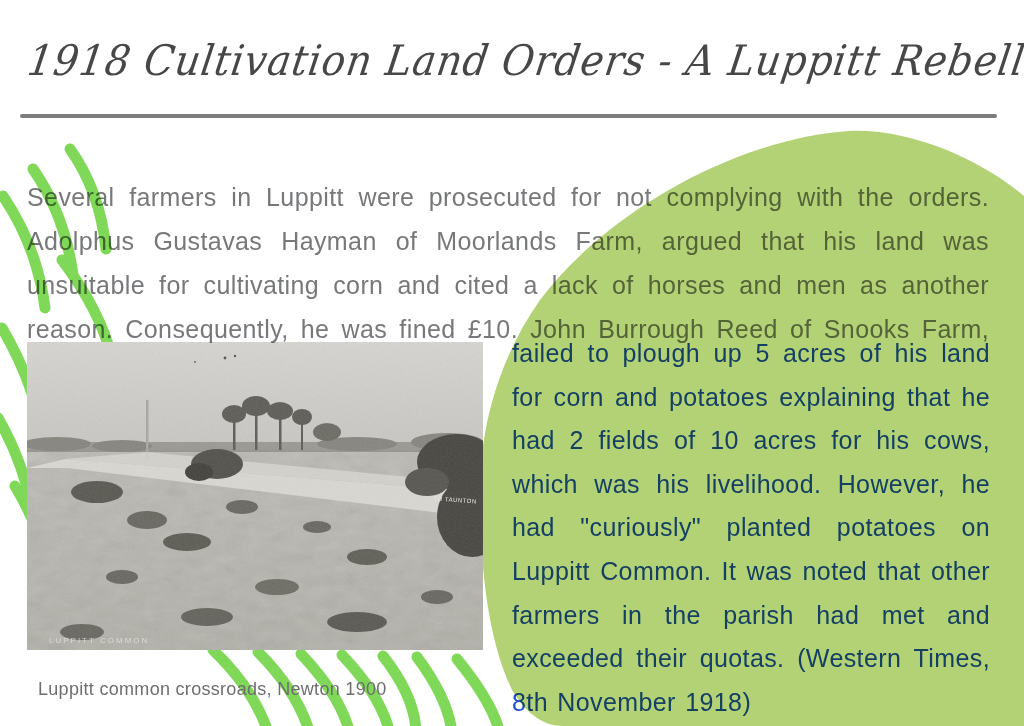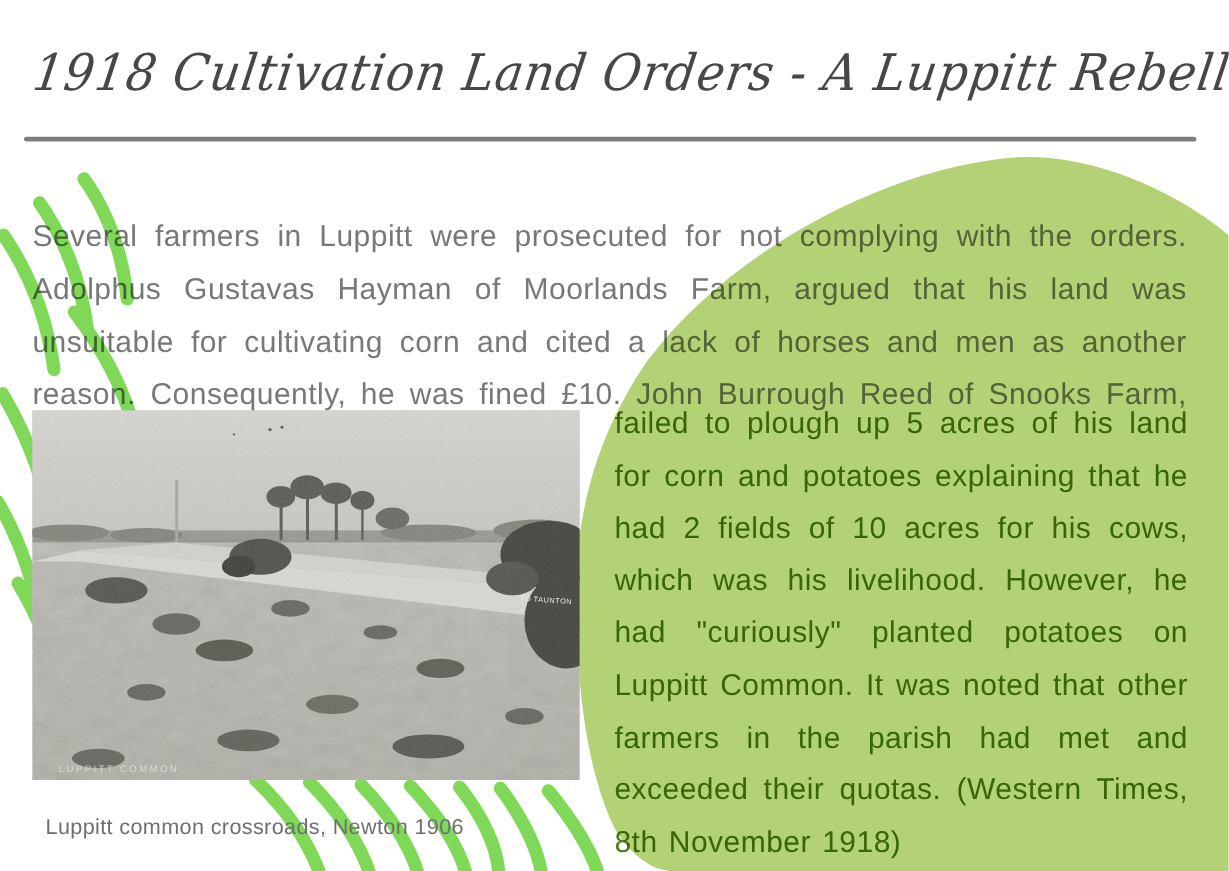--- a/index.html
+++ b/index.html
@@ -25,21 +25,21 @@
   
   .para-top{
     position:absolute;left:27px;top:150px;width:962px;z-index:3;
     font-size:25px;line-height:44px;color:#77787a;letter-spacing:.4px;
     word-spacing:2px;text-align:justify;text-align-last:justify;
     mix-blend-mode:multiply;
     margin-top:25px;
   }
   .para-col{
     position:absolute;left:512px;top:332px;width:478px;z-index:3;
-    font-size:25px;line-height:43.6px;color:#4d7c0f;letter-spacing:.4px;
+    font-size:25px;line-height:43.6px;color:#1d4ed8;letter-spacing:.4px;
     word-spacing:2px;text-align:justify;
     mix-blend-mode:multiply;
   }
   
   .photo{
     position:absolute;left:27px;top:342px;width:456px;height:308px;z-index:2;
     background:#c7c6c2;
   }
   .photo svg{display:block;}
   .caption{
@@ -173,15 +173,15 @@
         <ellipse cx="410" cy="255" rx="16" ry="7"></ellipse>
       </g>
 
       <text x="428" y="160" font-family="Liberation Sans, sans-serif" font-size="6" fill="#f2f1ec" text-anchor="middle" letter-spacing="0.5" transform="rotate(4 428 160)">TO TAUNTON</text>
       <text x="22" y="301" font-family="Liberation Sans, sans-serif" font-size="8" fill="#e8e7e2" opacity="0.8" letter-spacing="2">LUPPITT COMMON</text>
 
       <rect x="0" y="0" width="456" height="308" filter="url(#grain)" opacity="0.16"></rect>
     </svg>
   </div>
 
-  <div class="caption">Luppitt common crossroads, Newton 1906</div>
+  <div class="caption">Luppitt common crossroads, Newton 1900</div>
 
 </div>
 
 </body></html>

